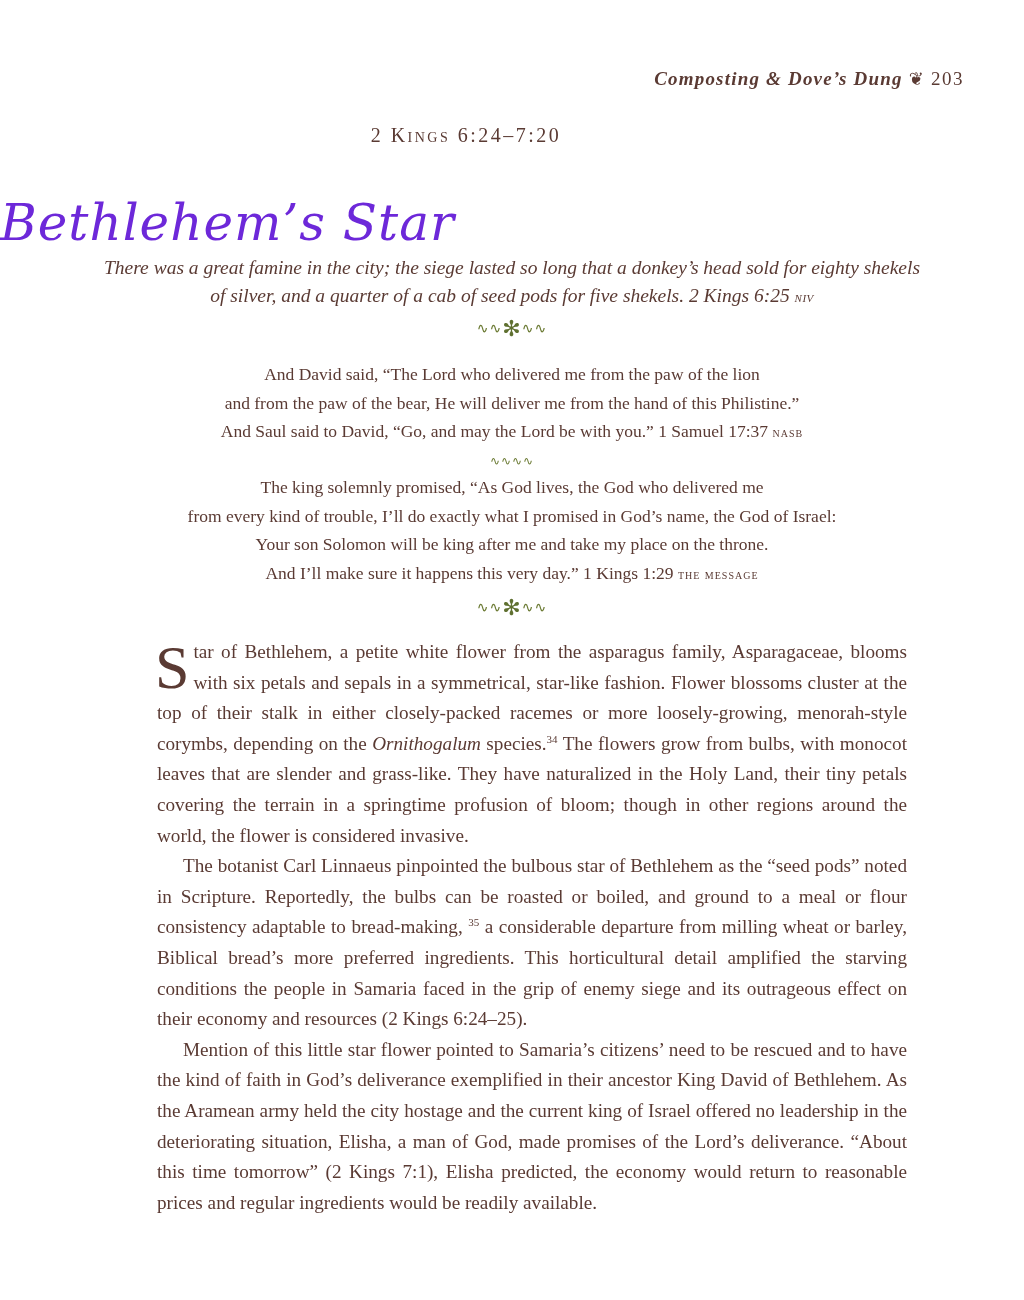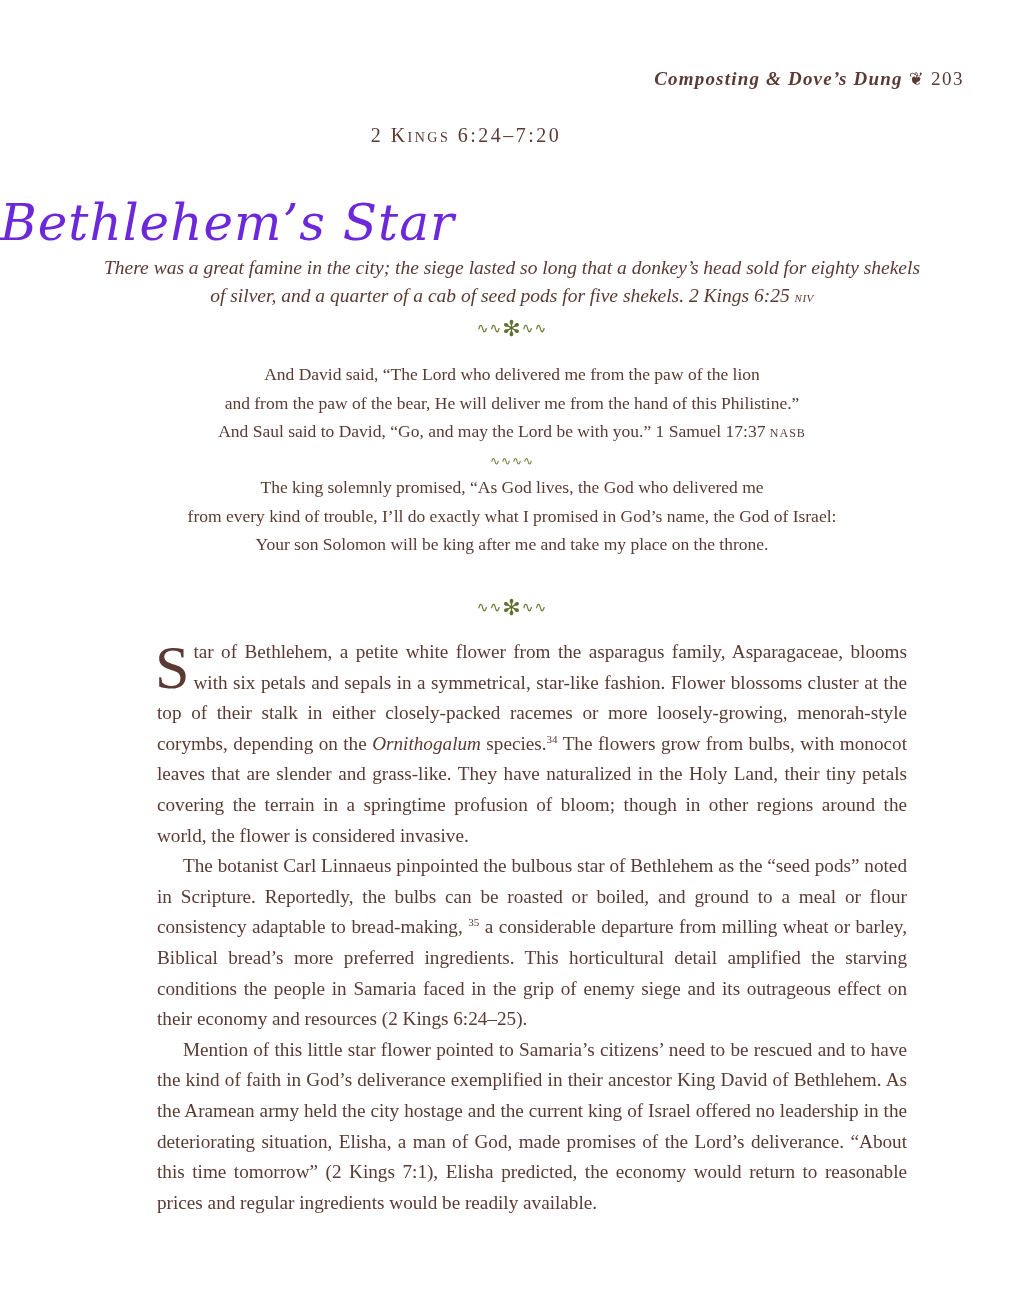--- a/index.html
+++ b/index.html
@@ -102,21 +102,21 @@
     .verse-block {
       position: absolute;
       left: 100px;
       width: 824px;
       text-align: center;
       font-size: 17.5px;
       line-height: 28.5px;
       color: #5a3a33;
     }
     .verse-block .line { display: block; }
-    .verse-block .version-tag { font-size: 17px; letter-spacing: 1px; }
+    .verse-block .version-tag { font-size: 14px; letter-spacing: 1px; }
     .body-text {
       position: absolute;
       top: 637px;
       left: 157px;
       width: 750px;
       font-size: 19.2px;
       line-height: 30.6px;
       color: #5a3a33;
       text-align: justify;
     }
@@ -168,20 +168,21 @@
 </div>
 
 <div class="divider" style="top:450px; font-size:12px;">
   <span class="swirl">∿∿</span><span class="swirl">∿∿</span>
 </div>
 
 <div class="verse-block" style="top:473px;">
   <span class="line">The king solemnly promised, “As God lives, the God who delivered me</span>
   <span class="line">from every kind of trouble, I’ll do exactly what I promised in God’s name, the God of Israel:</span>
   <span class="line">Your son Solomon will be king after me and take my place on the throne.</span>
+  <span class="line"><span>And I’ll make sure it happens this very day.” 1 Kings 1:29</span> <span class="version-tag">the message</span></span>
 </div>
 
 <div class="divider" style="top:597px;">
   <span class="swirl">∿∿</span><span class="flower">✻</span><span class="swirl">∿∿</span>
 </div>
 
 <div class="body-text">
   <p>
     <span class="drop-cap">S</span><span>tar of Bethlehem, a petite white flower from the asparagus family, Asparagaceae, blooms with six petals and sepals in a symmetrical, star-like fashion. Flower blossoms cluster at the top of their stalk in either closely-packed racemes or more loosely-growing, menorah-style corymbs, depending on the </span><em>Ornithogalum</em><span> species.</span><sup>34</sup><span> The flowers grow from bulbs, with monocot leaves that are slender and grass-like. They have naturalized in the Holy Land, their tiny petals covering the terrain in a springtime profusion of bloom; though in other regions around the world, the flower is considered invasive.</span>
   </p>

